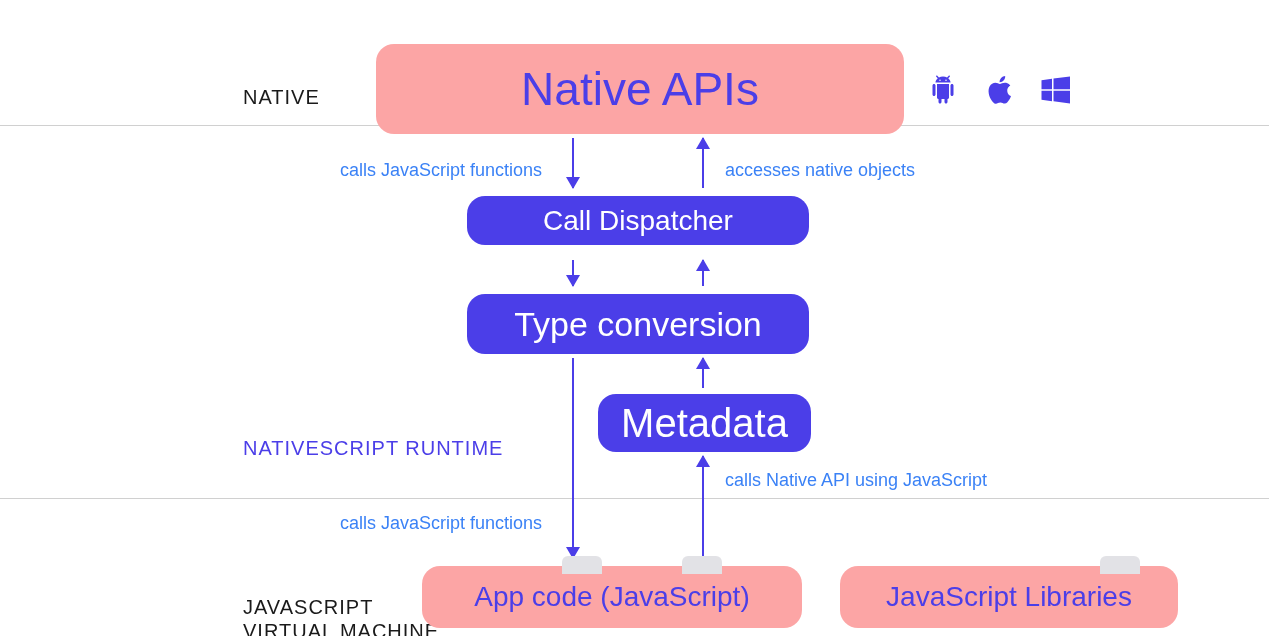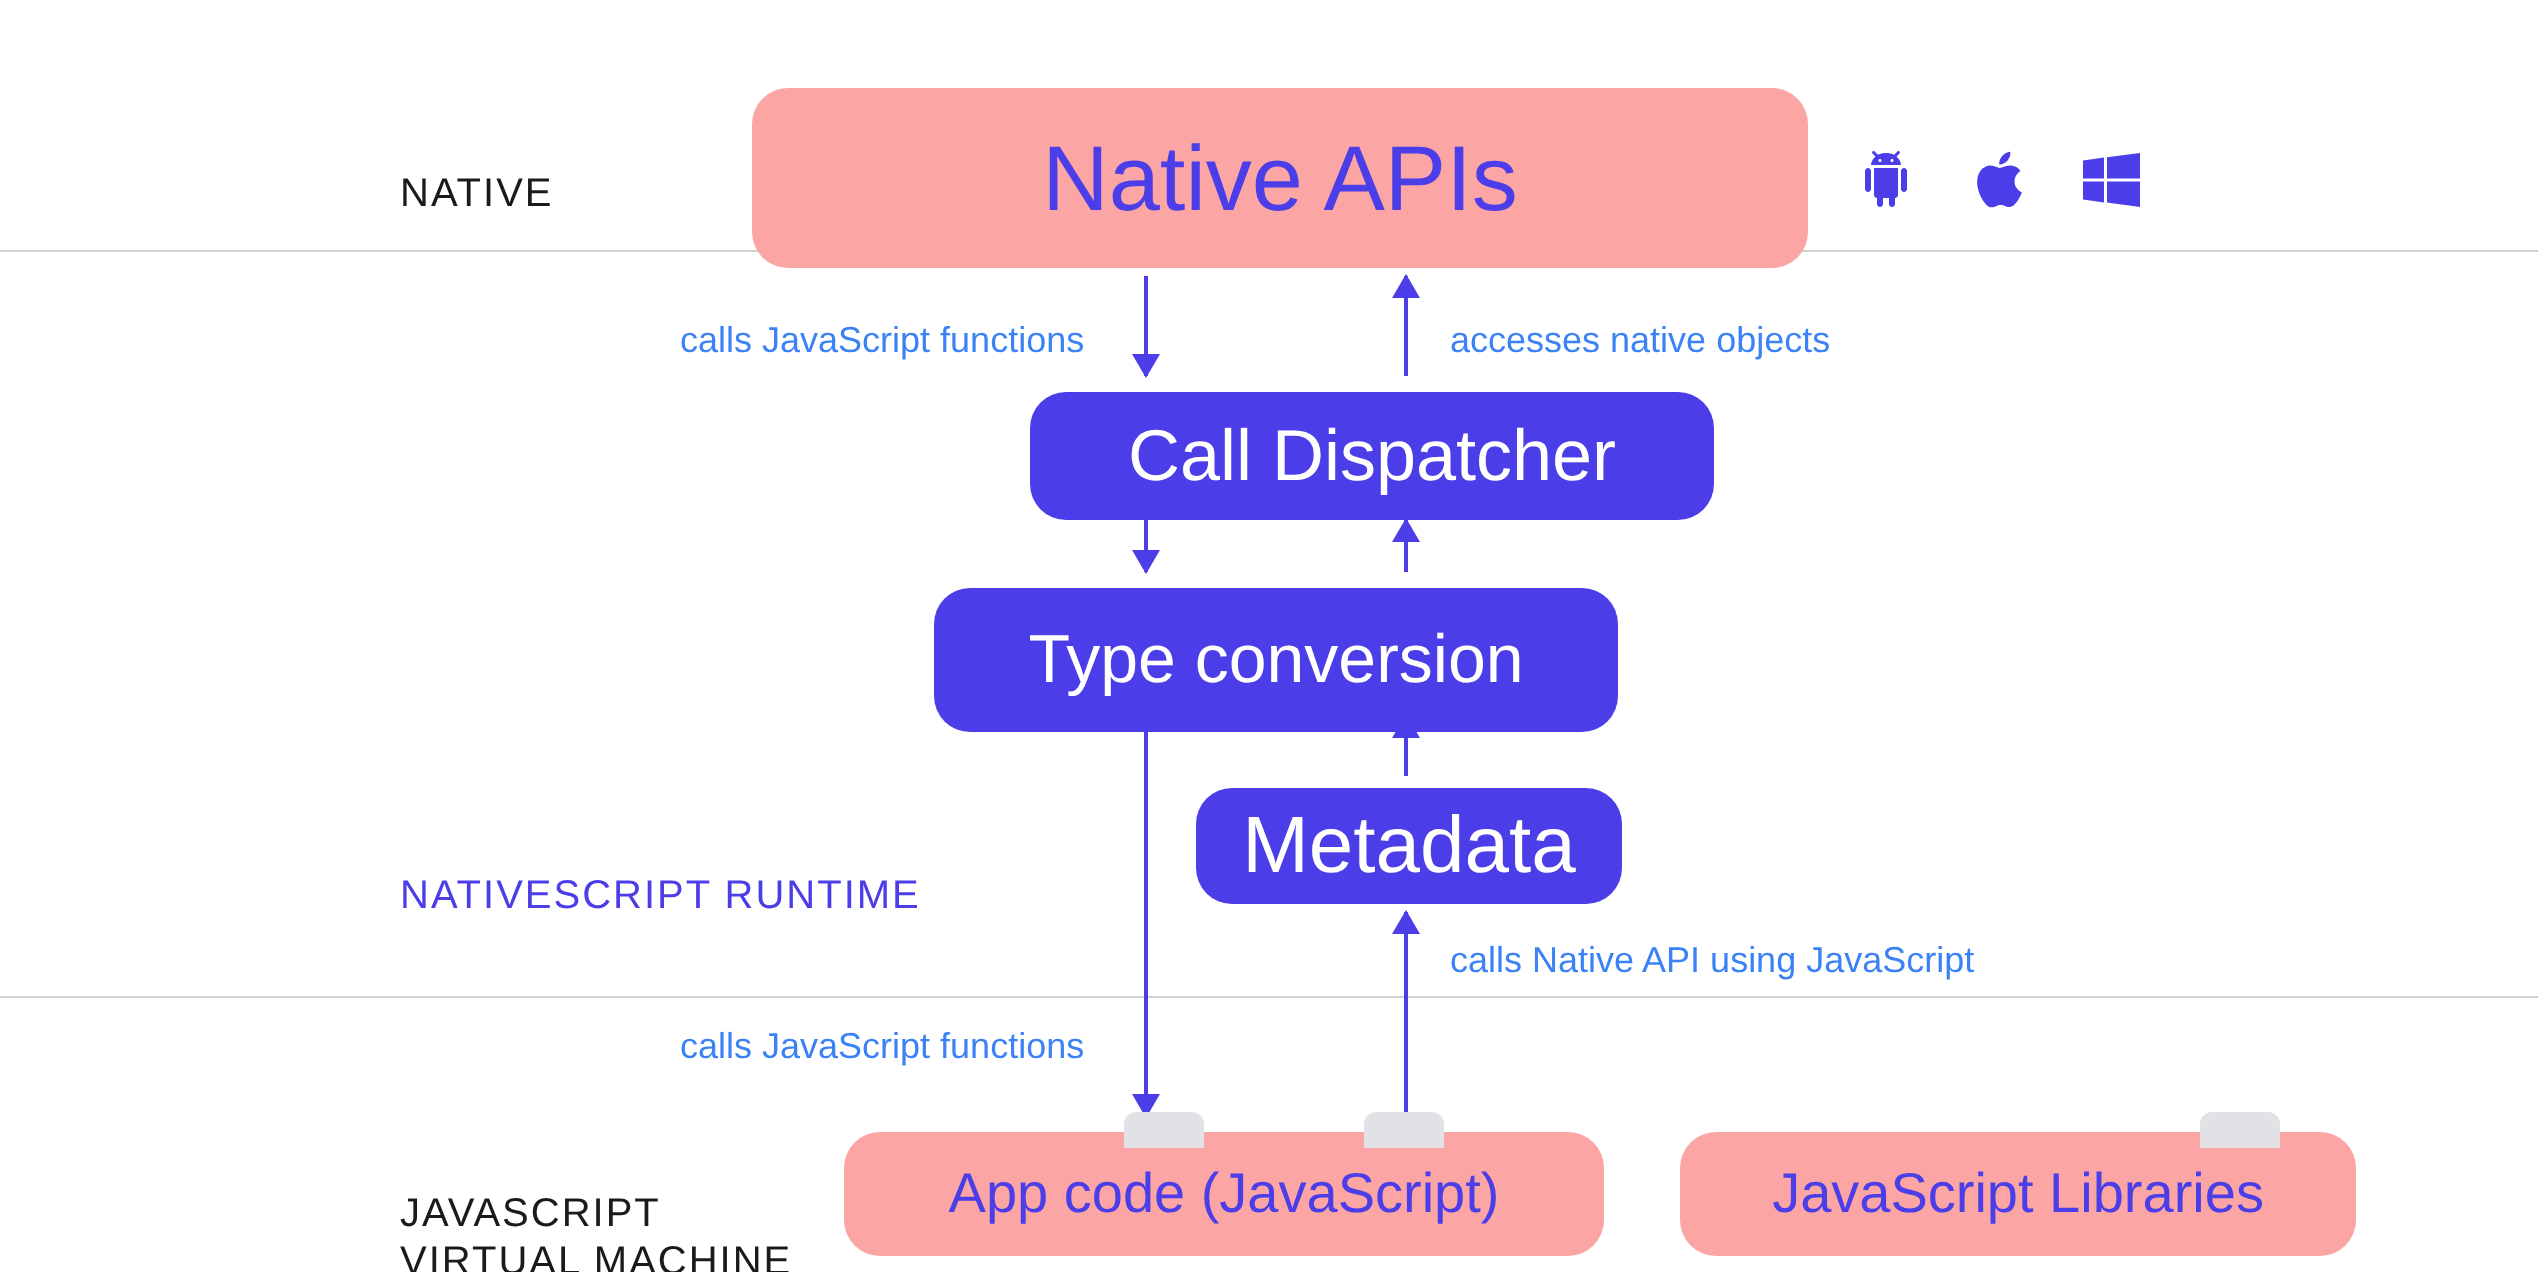--- a/index.html
+++ b/index.html
@@ -17,20 +17,21 @@
     width: 100%;
     height: 1px;
     background: #d0d0d0;
   }
   .section-label {
     position: absolute;
     font-weight: 400;
     letter-spacing: 1px;
     font-size: 20px;
     color: #1a1a1a;
+    margin-left: 43px;
   }
   .section-label.blue { color: #4b3ee8; font-weight: 500; }
   .box {
     position: absolute;
     border-radius: 18px;
     display: flex;
     align-items: center;
     justify-content: center;
     text-align: center;
     font-weight: 400;
@@ -134,28 +135,28 @@
 <div class="box box-grey" style="top:44px; left:376px; width:528px; height:90px; font-size:46px;">
   <span>Native APIs</span>
 </div>
 
 <div class="caption" style="top:160px; left:340px;">calls JavaScript functions</div>
 <div class="caption" style="top:160px; left:725px;">accesses native objects</div>
 
 <div class="arrow-down" style="top:138px; left:572px; height:50px;"></div>
 <div class="arrow-up" style="top:138px; left:702px; height:50px;"></div>
 
-<div class="box box-blue" style="top:196px; left:467px; width:342px; height:64px; font-size:36px;margin-left:48px;">
+<div class="box box-blue" style="top:196px; left:467px; width:342px; height:49px; font-size:28px;">
   <span>Call Dispatcher</span>
 </div>
 
 <div class="arrow-down" style="top:260px; left:572px; height:26px;"></div>
 <div class="arrow-up" style="top:260px; left:702px; height:26px;"></div>
 
-<div class="box box-blue" style="top:294px; left:467px; width:342px; height:72px; font-size:34px;">
+<div class="box box-blue" style="top:294px; left:467px; width:342px; height:60px; font-size:34px;">
   <span>Type conversion</span>
 </div>
 
 <div class="arrow-up" style="top:358px; left:702px; height:30px;"></div>
 
 <div class="box box-blue" style="top:394px; left:598px; width:213px; height:58px; font-size:40px;">
   <span>Metadata</span>
 </div>
 
 <div class="arrow-down" style="top:358px; left:572px; height:200px;"></div>

